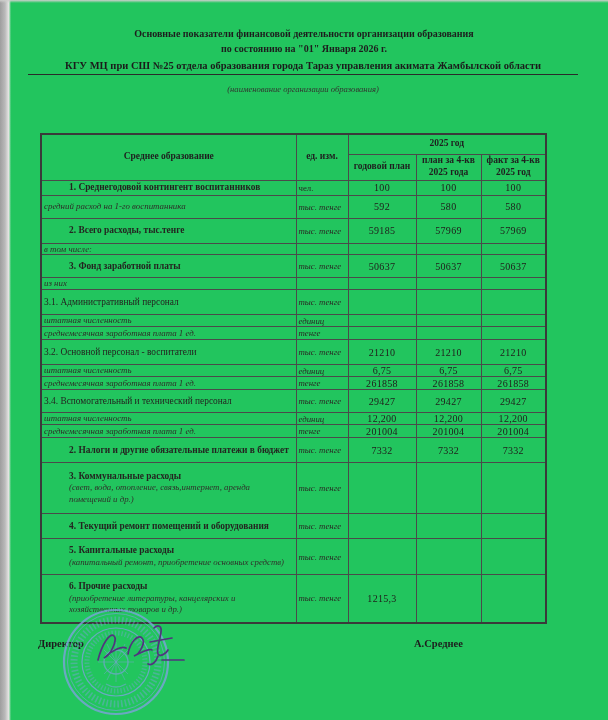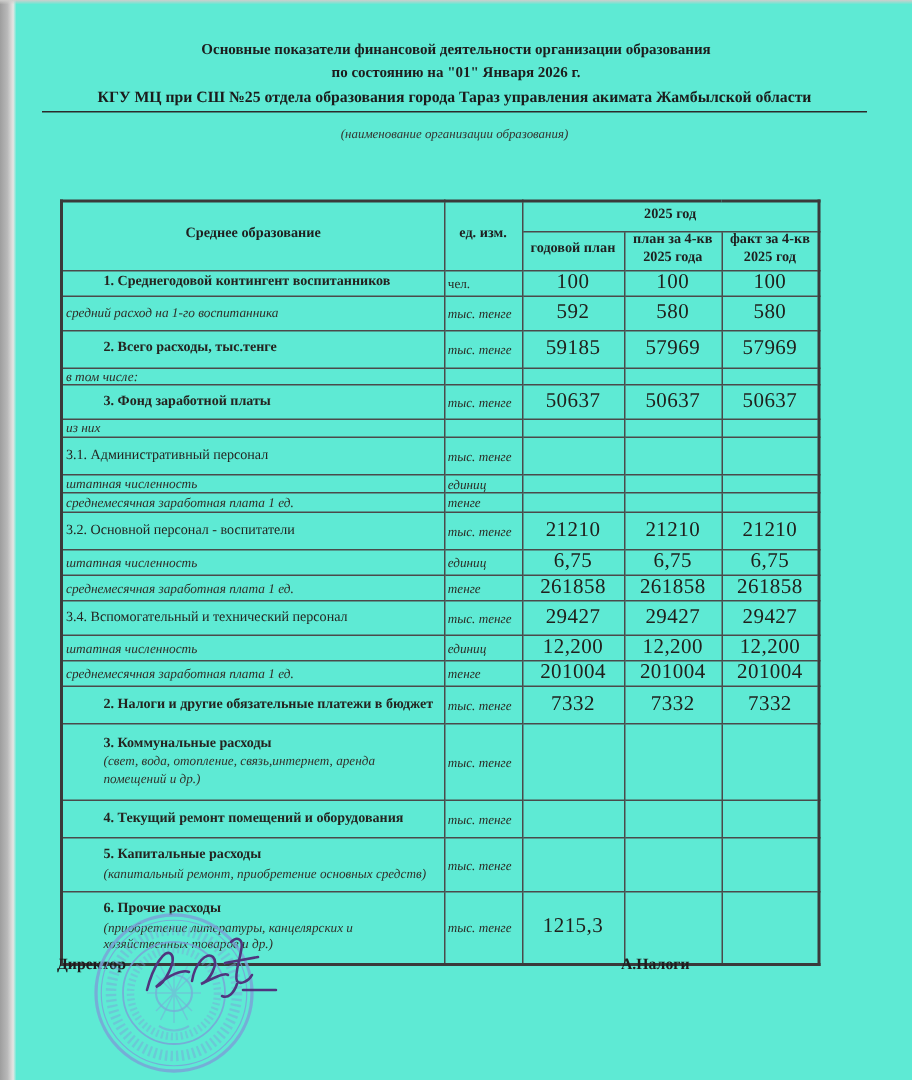--- a/index.html
+++ b/index.html
@@ -1,18 +1,18 @@
 <!DOCTYPE html>
 <html><head>
 <meta charset="utf-8">
 <style>
   html,body{margin:0;padding:0;background:#e9e9e9;}
   #page{
     position:relative;width:608px;height:720px;margin:0 auto;
-    background:#5eead4;overflow:hidden;
+    background:#22c55e;overflow:hidden;
     font-family:"Liberation Serif","DejaVu Serif",serif;
     color:#222;
   }
   
   .scan-edge-left{position:absolute;left:0;top:0;width:11px;height:720px;
     background:linear-gradient(90deg,#9e9e9e 0%,#b9b9b9 45%,#e6e6e4 80%,rgba(252,252,250,0) 100%);}
   .scan-edge-top{position:absolute;left:0;top:0;width:608px;height:3px;
     background:linear-gradient(180deg,#cfcfcd,rgba(252,252,250,0));}
   .doc-title{position:absolute;left:30px;top:27px;width:548px;
     font-weight:700;font-size:10px;line-height:1.45;text-align:center;color:#1d1d1d;}
@@ -36,21 +36,21 @@
   }
   table.report th{font-weight:700;font-size:9.5px;text-align:center;line-height:1.25;color:#1f1f1f;}
   tr.hdr-year{height:20px;}
   tr.hdr-sub{height:26px;}
   td.cl{text-align:left;font-size:9.4px;line-height:1.2;padding-left:4px;color:#242420;}
   td.cl.b{font-weight:700;padding-left:27px;}
   td.cl.i{font-style:italic;font-size:8.9px;color:#2e2e28;}
   td.cl .l2{font-style:italic;font-weight:400;font-size:8.8px;line-height:1.3;color:#30302a;}
   td.cu{text-align:left;font-size:8.8px;color:#2a2a24;}
   td.cu.ital{font-style:italic;}
-  td.cv{text-align:center;font-size:14px;color:#20201c;letter-spacing:.3px;}
+  td.cv{text-align:center;font-size:10px;color:#20201c;letter-spacing:.3px;}
 
   .footer-director{position:absolute;left:38px;top:638px;
     font-weight:700;font-size:10.5px;color:#1d1d1d;}
   .footer-name{position:absolute;left:414px;top:638px;
     font-weight:700;font-size:10.5px;color:#1d1d1d;}
   .stamp{position:absolute;left:60px;top:606px;width:112px;height:112px;opacity:.82;}
   .signature{position:absolute;left:92px;top:620px;width:100px;height:52px;}
 </style>
 </head>
 <body>
@@ -268,21 +268,21 @@
           </td>
           <td class="cu ital">тыс. тенге</td>
           <td class="cv">1215,3</td>
           <td class="cv"></td>
           <td class="cv"></td>
         </tr>
       </tbody>
   </table>
 
   <div class="footer-director">Директор</div>
-  <div class="footer-name">А.Налоги</div>
+  <div class="footer-name">А.Среднее</div>
 
   <svg class="stamp" viewBox="0 0 112 112">
     <g stroke="#7ba2d8" fill="none">
       <circle cx="56" cy="56" r="52" stroke-width="2.2"></circle>
       <circle cx="56" cy="56" r="48.5" stroke-width="0.8"></circle>
       <circle cx="56" cy="56" r="42" stroke-width="7" stroke-dasharray="1.6 2.1" opacity="0.55"></circle>
       <circle cx="56" cy="56" r="34" stroke-width="1.2"></circle>
       <circle cx="56" cy="56" r="29" stroke-width="5" stroke-dasharray="1.4 1.9" opacity="0.5"></circle>
       <circle cx="56" cy="56" r="12" stroke-width="1.4" opacity="0.8"></circle>
       <path d="M56 36 L56 76 M44 44 L68 68 M68 44 L44 68 M38 56 L74 56 M47 38 L65 74 M65 38 L47 74" stroke-width="1" opacity="0.55"></path>

